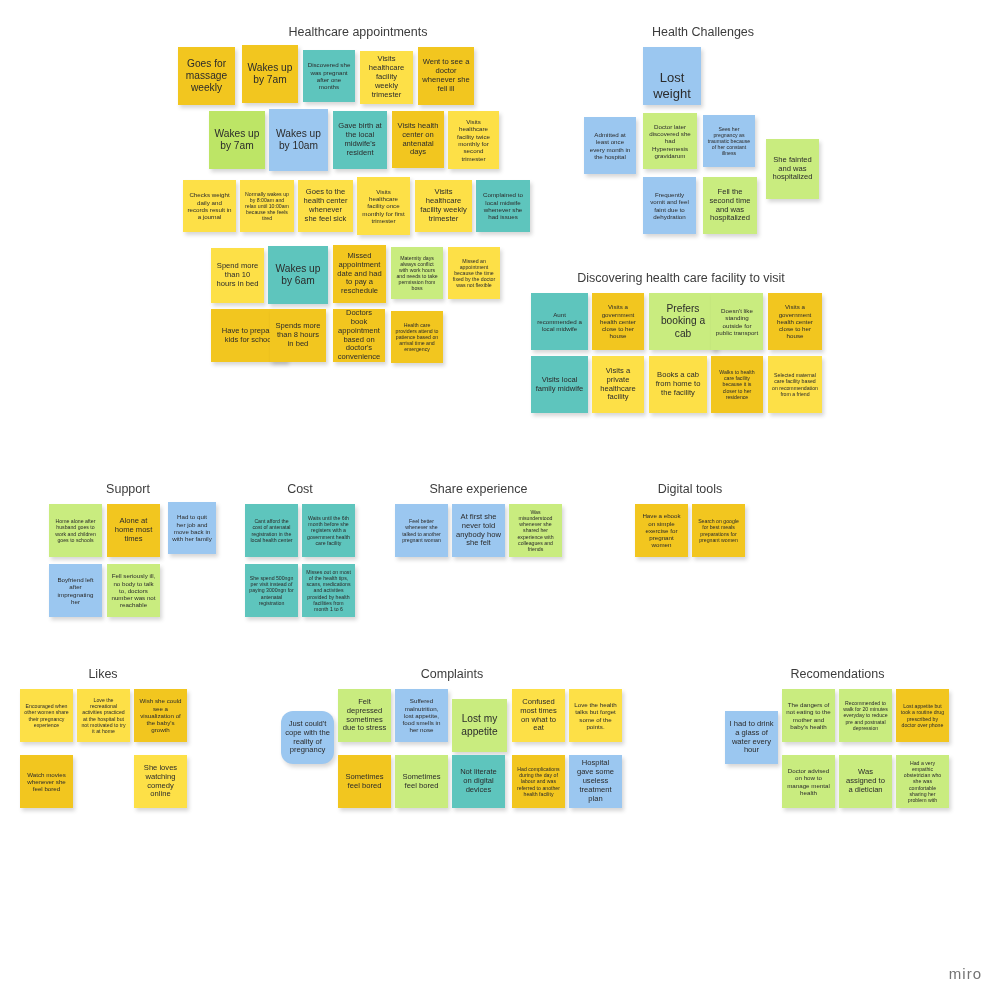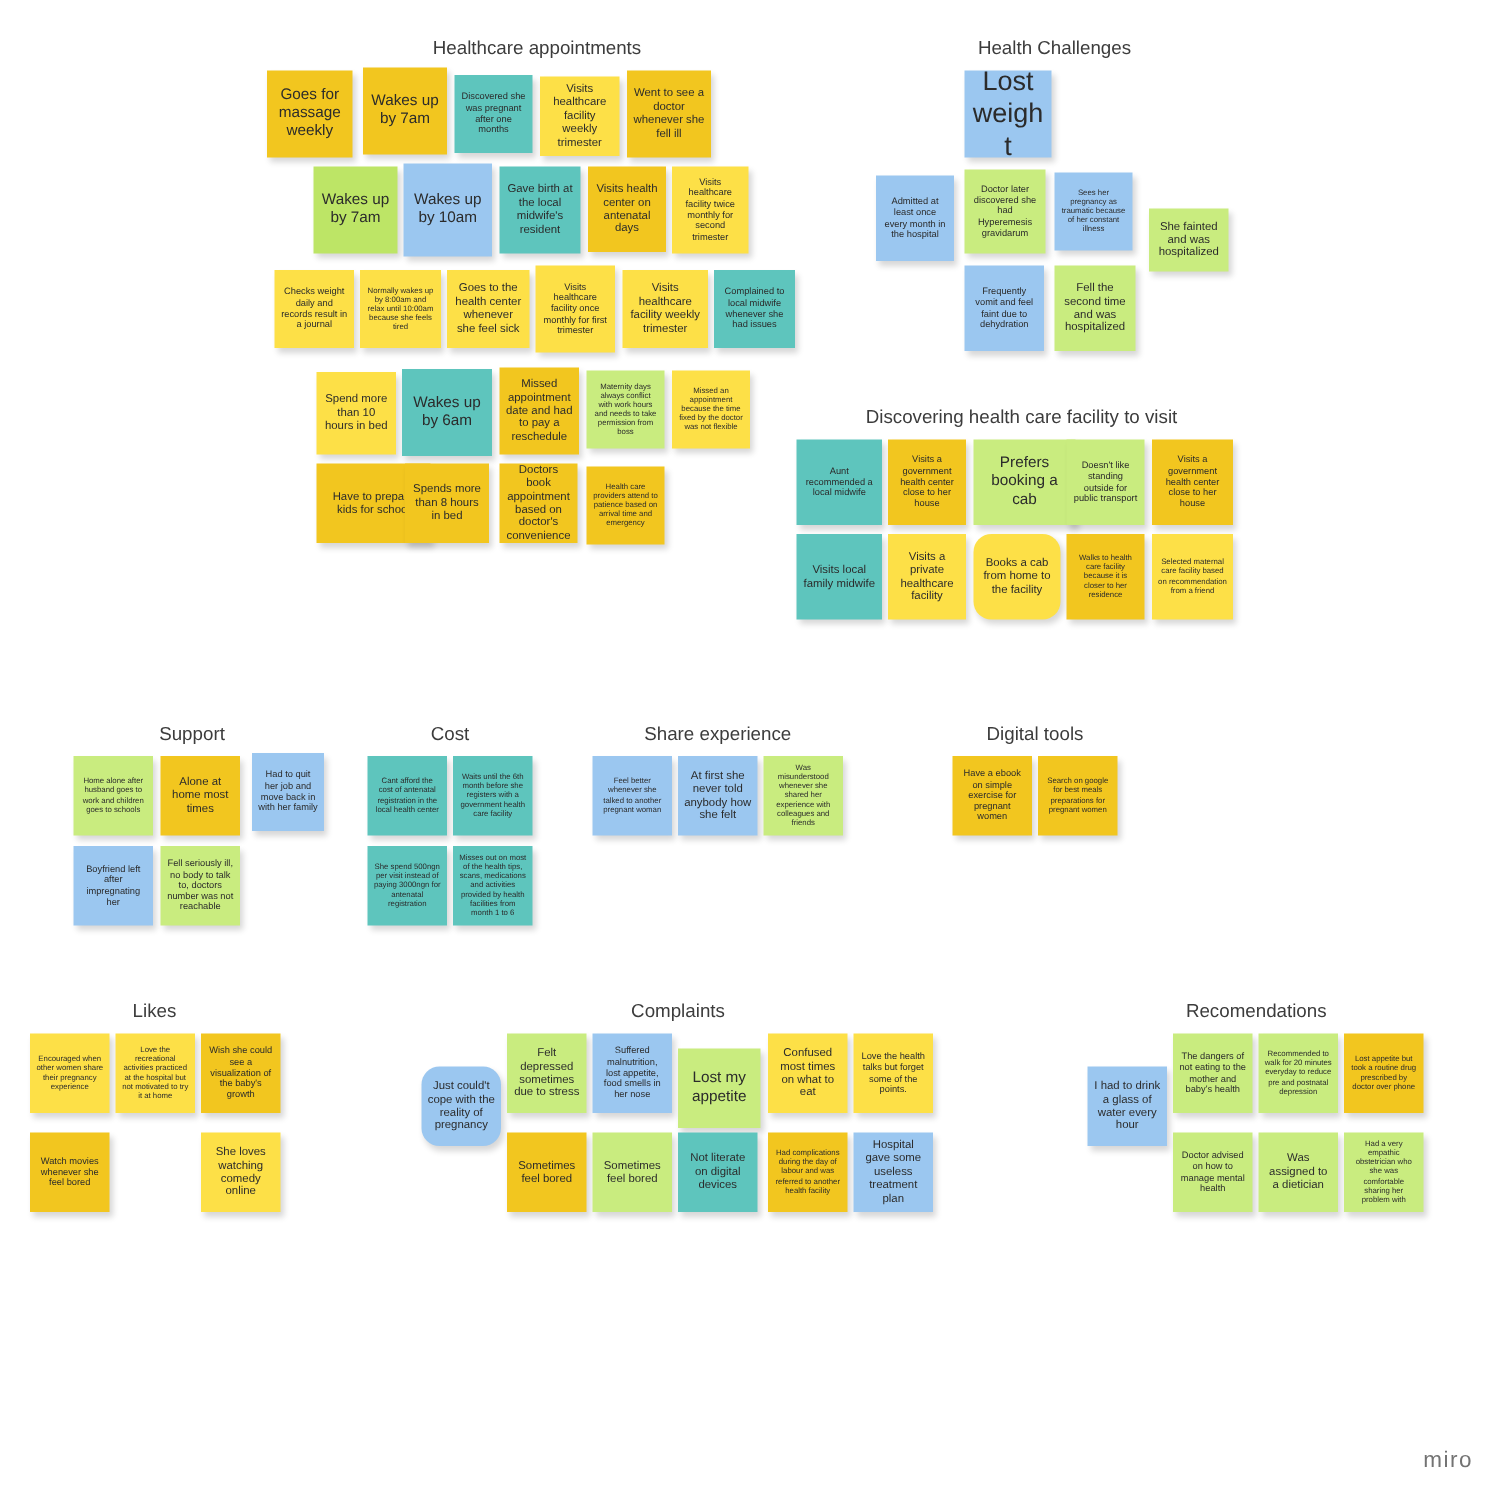--- a/index.html
+++ b/index.html
@@ -45,21 +45,21 @@
   .c-teal      {background:#5ec5bd;}
   .c-green     {background:#bde566;}
   .c-lightgreen{background:#c9ec7f;}
   .c-blue      {background:#9bc7f0;}
 
   
   .fs-xs{font-size:5.2px;}
   .fs-s {font-size:6.2px;}
   .fs-m {font-size:7.6px;}
   .fs-l {font-size:10.2px;}
-  .fs-xl{font-size:18px;}
+  .fs-xl{font-size:13px;align-items:flex-end;}
 
   .miro-logo{
     position:absolute;
     right:22px;bottom:14px;
     font-size:15px;
     letter-spacing:1px;
     color:#737373;
     font-family:"Liberation Sans", sans-serif;
   }
 </style>
@@ -156,21 +156,21 @@
           </div>
           <div class="note c-blue fs-s" style="left: 9px; top: 92px; width: 52px; height: 57px;">
             <span>Admitted at least once every month in the hospital</span>
           </div>
           <div class="note c-lightgreen fs-s" style="left: 68px; top: 88px; width: 54px; height: 56px;">
             <span>Doctor later discovered she had Hyperemesis gravidarum</span>
           </div>
           <div class="note c-blue fs-xs" style="left: 128px; top: 90px; width: 52px; height: 52px;">
             <span>Sees her pregnancy as traumatic because of her constant illness</span>
           </div>
-          <div class="note c-lightgreen fs-m" style="left: 191px; top: 114px; width: 53px; height: 42px;">
+          <div class="note c-lightgreen fs-m" style="left: 191px; top: 114px; width: 53px; height: 60px;">
             <span>She fainted and was hospitalized</span>
           </div>
           <div class="note c-blue fs-s" style="left: 68px; top: 152px; width: 53px; height: 57px;">
             <span>Frequently vomit and feel faint due to dehydration</span>
           </div>
           <div class="note c-lightgreen fs-m" style="left: 128px; top: 152px; width: 54px; height: 57px;">
             <span>Fell the second time and was hospitalized</span>
           </div>
         </div>
       </div>
@@ -191,21 +191,21 @@
           </div>
           <div class="note c-gold fs-s" style="left: 237px; top: 22px; width: 54px; height: 57px;">
             <span>Visits a government health center close to her house</span>
           </div>
           <div class="note c-teal fs-m" style="left: 0px; top: 85px; width: 57px; height: 57px;">
             <span>Visits local family midwife</span>
           </div>
           <div class="note c-lightyel fs-m" style="left: 61px; top: 85px; width: 52px; height: 57px;">
             <span>Visits a private healthcare facility</span>
           </div>
-          <div class="note c-lightyel fs-m" style="left: 118px; top: 85px; width: 58px; height: 57px; border-radius: 12px;">
+          <div class="note c-lightyel fs-m" style="left: 118px; top: 85px; width: 58px; height: 57px;">
             <span>Books a cab from home to the facility</span>
           </div>
           <div class="note c-gold fs-xs" style="left: 180px; top: 85px; width: 52px; height: 57px;">
             <span>Walks to health care facility because it is closer to her residence</span>
           </div>
           <div class="note c-lightyel fs-xs" style="left: 237px; top: 85px; width: 54px; height: 57px;">
             <span>Selected maternal care facility based on recommendation from a friend</span>
           </div>
         </div>
       </div>

